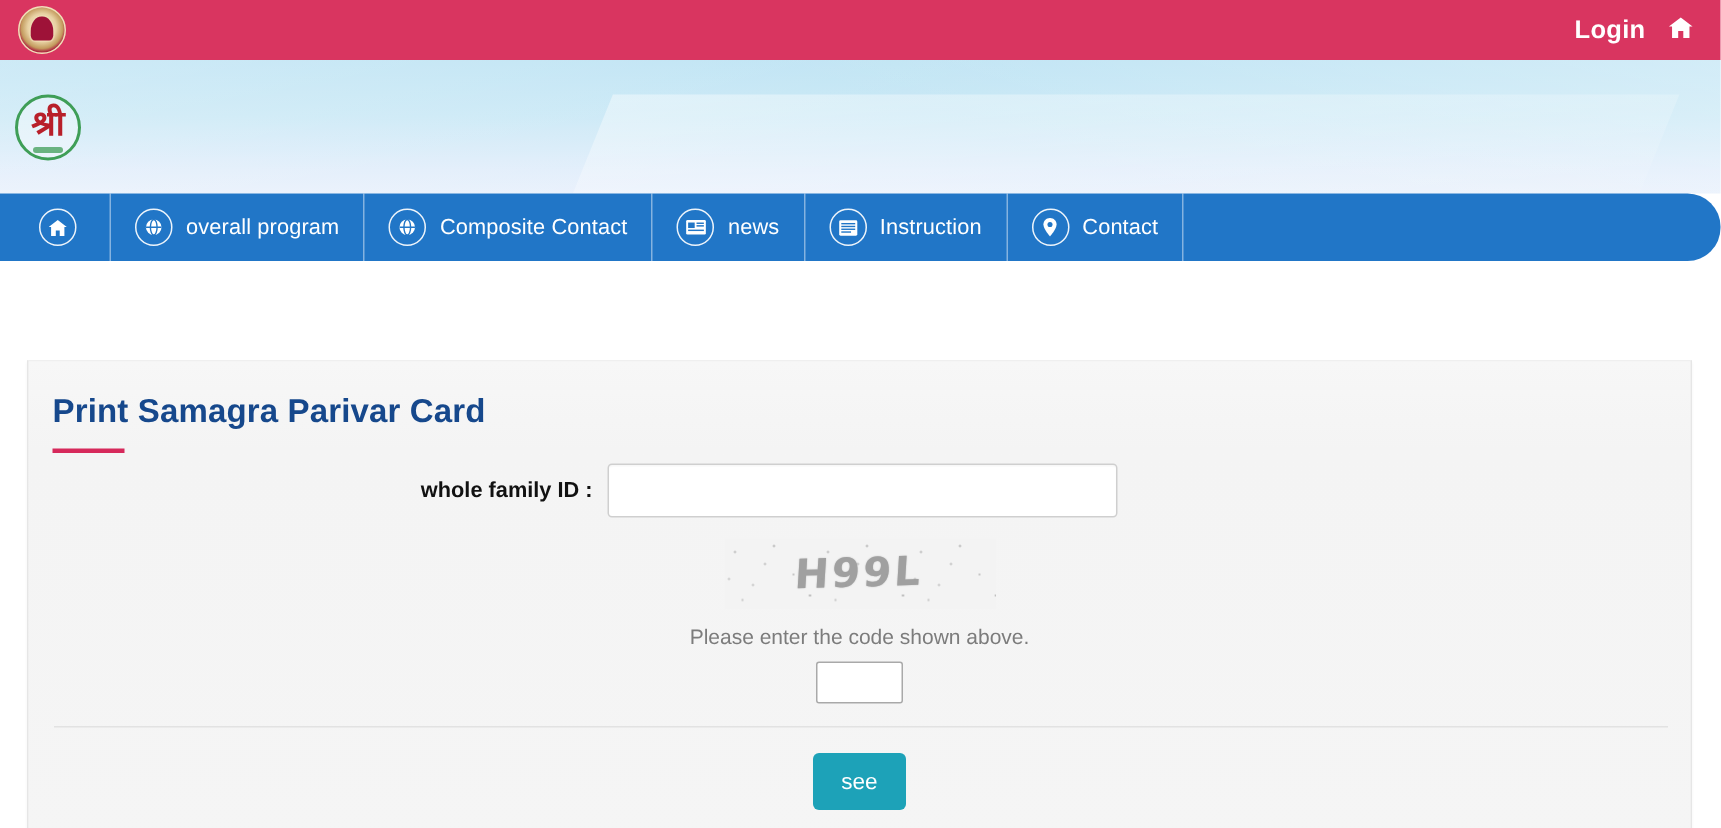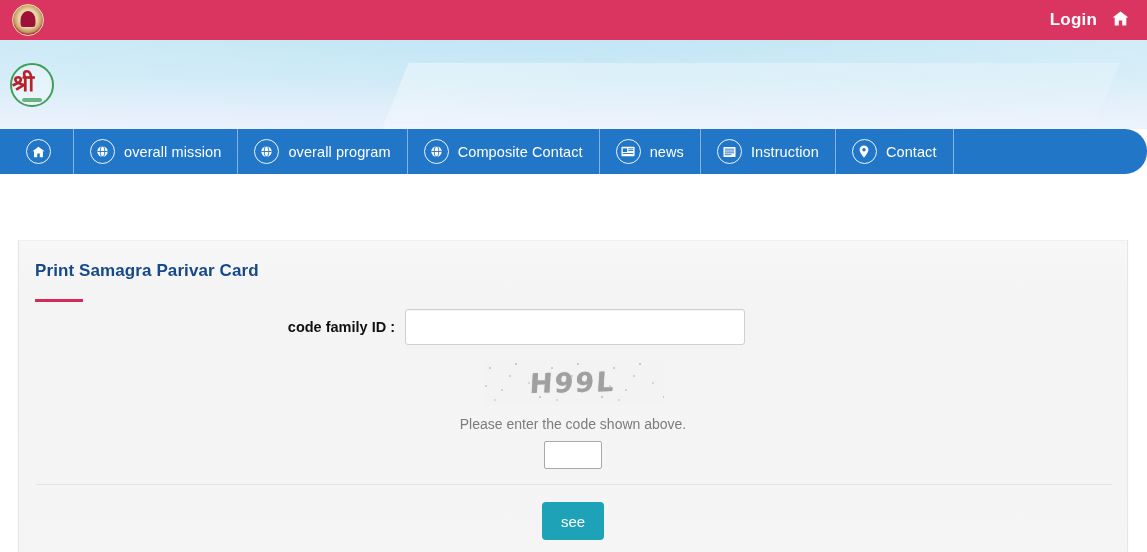--- a/index.html
+++ b/index.html
@@ -71,21 +71,21 @@
   }
   .brand {
     position: absolute; left: 10px; top: 50%;
     transform: translateY(-50%);
     display: flex; align-items: center; gap: 7px;
   }
   .brand-mark {
     width: 44px; height: 44px; border-radius: 50%;
     border: 2px solid #3f9e57;
     background: rgba(255,255,255,.35);
-    display: flex; align-items: center; 
+    display: flex; align-items: center; justify-content: center;
     position: relative; flex: none;
   }
   .brand-mark-text {
     color: #b8202a; font-size: 23px; font-weight: bold;
     line-height: 1; margin-top: -3px;
     font-family: "DejaVu Sans", sans-serif;
   }
   .brand-mark::after {
     content: ""; position: absolute; bottom: 3px; left: 50%;
     transform: translateX(-50%);
@@ -130,21 +130,21 @@
   .card {
     position: absolute; left: 18px; top: 240px;
     width: 1110px; height: 330px;
     background: linear-gradient(to bottom, #f7f7f7 0%, #f4f4f4 18%, #f5f5f5 100%);
     border: 1px solid #e6e6e6;
     border-top-color: #efefef;
     box-shadow: 0 1px 2px rgba(0,0,0,.05);
   }
   .card-title {
     position: absolute; left: 16px; top: 20px;
-    color: #16488c; font-size: 17px; font-weight: bold;
+    color: #16488c; font-size: 22px; font-weight: bold;
     letter-spacing: .1px;
   }
   .title-rule {
     position: absolute; left: 16px; top: 58px;
     width: 48px; height: 3px; background: #d6295b;
   }
 
   .form-row {
     position: absolute; left: 0; top: 68px;
     width: 100%;
@@ -252,30 +252,20 @@
 <div class="navbar">
 
   <div class="nav-item">
     <span class="nav-icon">
       <svg width="13" height="12" viewBox="0 0 17 15" fill="currentColor" aria-hidden="true">
         <path d="M8.5 0.6 L0.6 6.6 h2.1 v7.8 h4.1 V9.6 h3.4 v4.8 h4.1 V6.6 h2.1 z"></path>
       </svg>
     </span>
   </div>
 
-  <div class="nav-item">
-    <span class="nav-icon">
-      <svg width="13" height="13" viewBox="0 0 14 14" aria-hidden="true">
-        <circle cx="7" cy="7" r="5.6" fill="currentColor"></circle>
-        <ellipse cx="7" cy="7" rx="2.4" ry="5.6" fill="none" stroke="#2176c7" stroke-width="1"></ellipse>
-        <line x1="1.4" y1="7" x2="12.6" y2="7" stroke="#2176c7" stroke-width="1"></line>
-      </svg>
-    </span>
-    <span class="nav-label">overall mission</span>
-  </div>
 
   <div class="nav-item">
     <span class="nav-icon">
       <svg width="13" height="13" viewBox="0 0 14 14" aria-hidden="true">
         <circle cx="7" cy="7" r="5.6" fill="currentColor"></circle>
         <ellipse cx="7" cy="7" rx="2.4" ry="5.6" fill="none" stroke="#2176c7" stroke-width="1"></ellipse>
         <line x1="1.4" y1="7" x2="12.6" y2="7" stroke="#2176c7" stroke-width="1"></line>
       </svg>
     </span>
     <span class="nav-label">overall program</span>
@@ -330,21 +320,21 @@
 
   <div class="nav-filler"></div>
 </div>
 
 <div class="card">
 
   <div class="card-title">Print Samagra Parivar Card</div>
   <div class="title-rule"></div>
 
   <div class="form-row">
-    <label class="field-label">code family ID :</label>
+    <label class="field-label">whole family ID :</label>
     <input class="field-input" type="text" value="" style="">
   </div>
 
   <div class="captcha-block">
     <div class="captcha-img">
       <span class="captcha-text">H99L</span>
     </div>
     <div class="captcha-hint">Please enter the code shown above.</div>
     <input class="captcha-input" type="text" value="" style="">
   </div>

